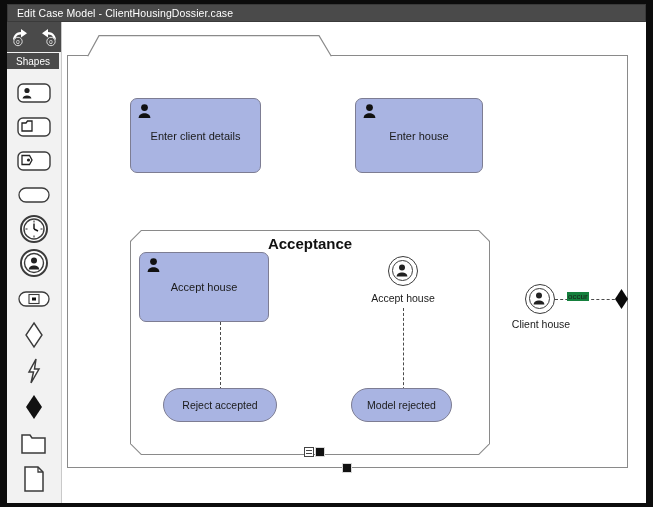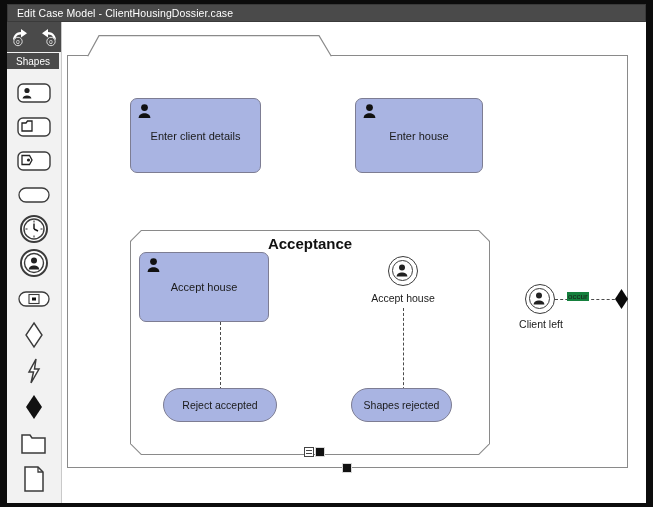--- a/index.html
+++ b/index.html
@@ -430,42 +430,42 @@
       <div class="sentry-white" style="left:152px; top:371px;"></div>
 
       <div class="vline" style="left:341px; top:286px; height:92px;"></div>
       <div class="sentry-white" style="left:334px; top:371px;"></div>
 
       <div class="milestone" style="left:101px; top:366px; width:114px; height:34px;">
         <span class="milestone-label">Reject accepted</span>
       </div>
 
       <div class="milestone" style="left:289px; top:366px; width:101px; height:34px;">
-        <span class="milestone-label">Shapes rejected</span>
+        <span class="milestone-label">Model rejected</span>
       </div>
 
       <div class="plan-marker" style="left:242px; top:425px;">
         <span class="plan-marker-list">
           <i></i>
             <i></i>
         </span>
         <span class="black-square" style="position:relative; left:0; top:0; margin-left:1px;"></span>
       </div>
 
       <div class="black-square" style="left:280px; top:441px;"></div>
 
       <div class="listener" style="left:463px; top:262px;">
         <div class="listener-inner">
           <svg width="16" height="16" viewBox="0 0 16 16">
             <circle cx="8" cy="5.6" r="3" fill="#222"></circle>
             <path d="M2.6 14.5 C2.6 9 13.4 9 13.4 14.5 Z" fill="#222"></path>
           </svg>
         </div>
       </div>
-      <div class="listener-label" style="left:438px; top:296px; width:82px;">Client left</div>
+      <div class="listener-label" style="left:438px; top:296px; width:82px;">Client house</div>
 
       <div class="hline-dash" style="left:493px; top:277px; width:65px;"></div>
       <div class="occur-label" style="left:505px; top:270px;">occur</div>
       <div class="sentry-black" style="left:553px; top:267px;"></div>
 
     </div>
   </div>
 </div>
 
 </body></html>

